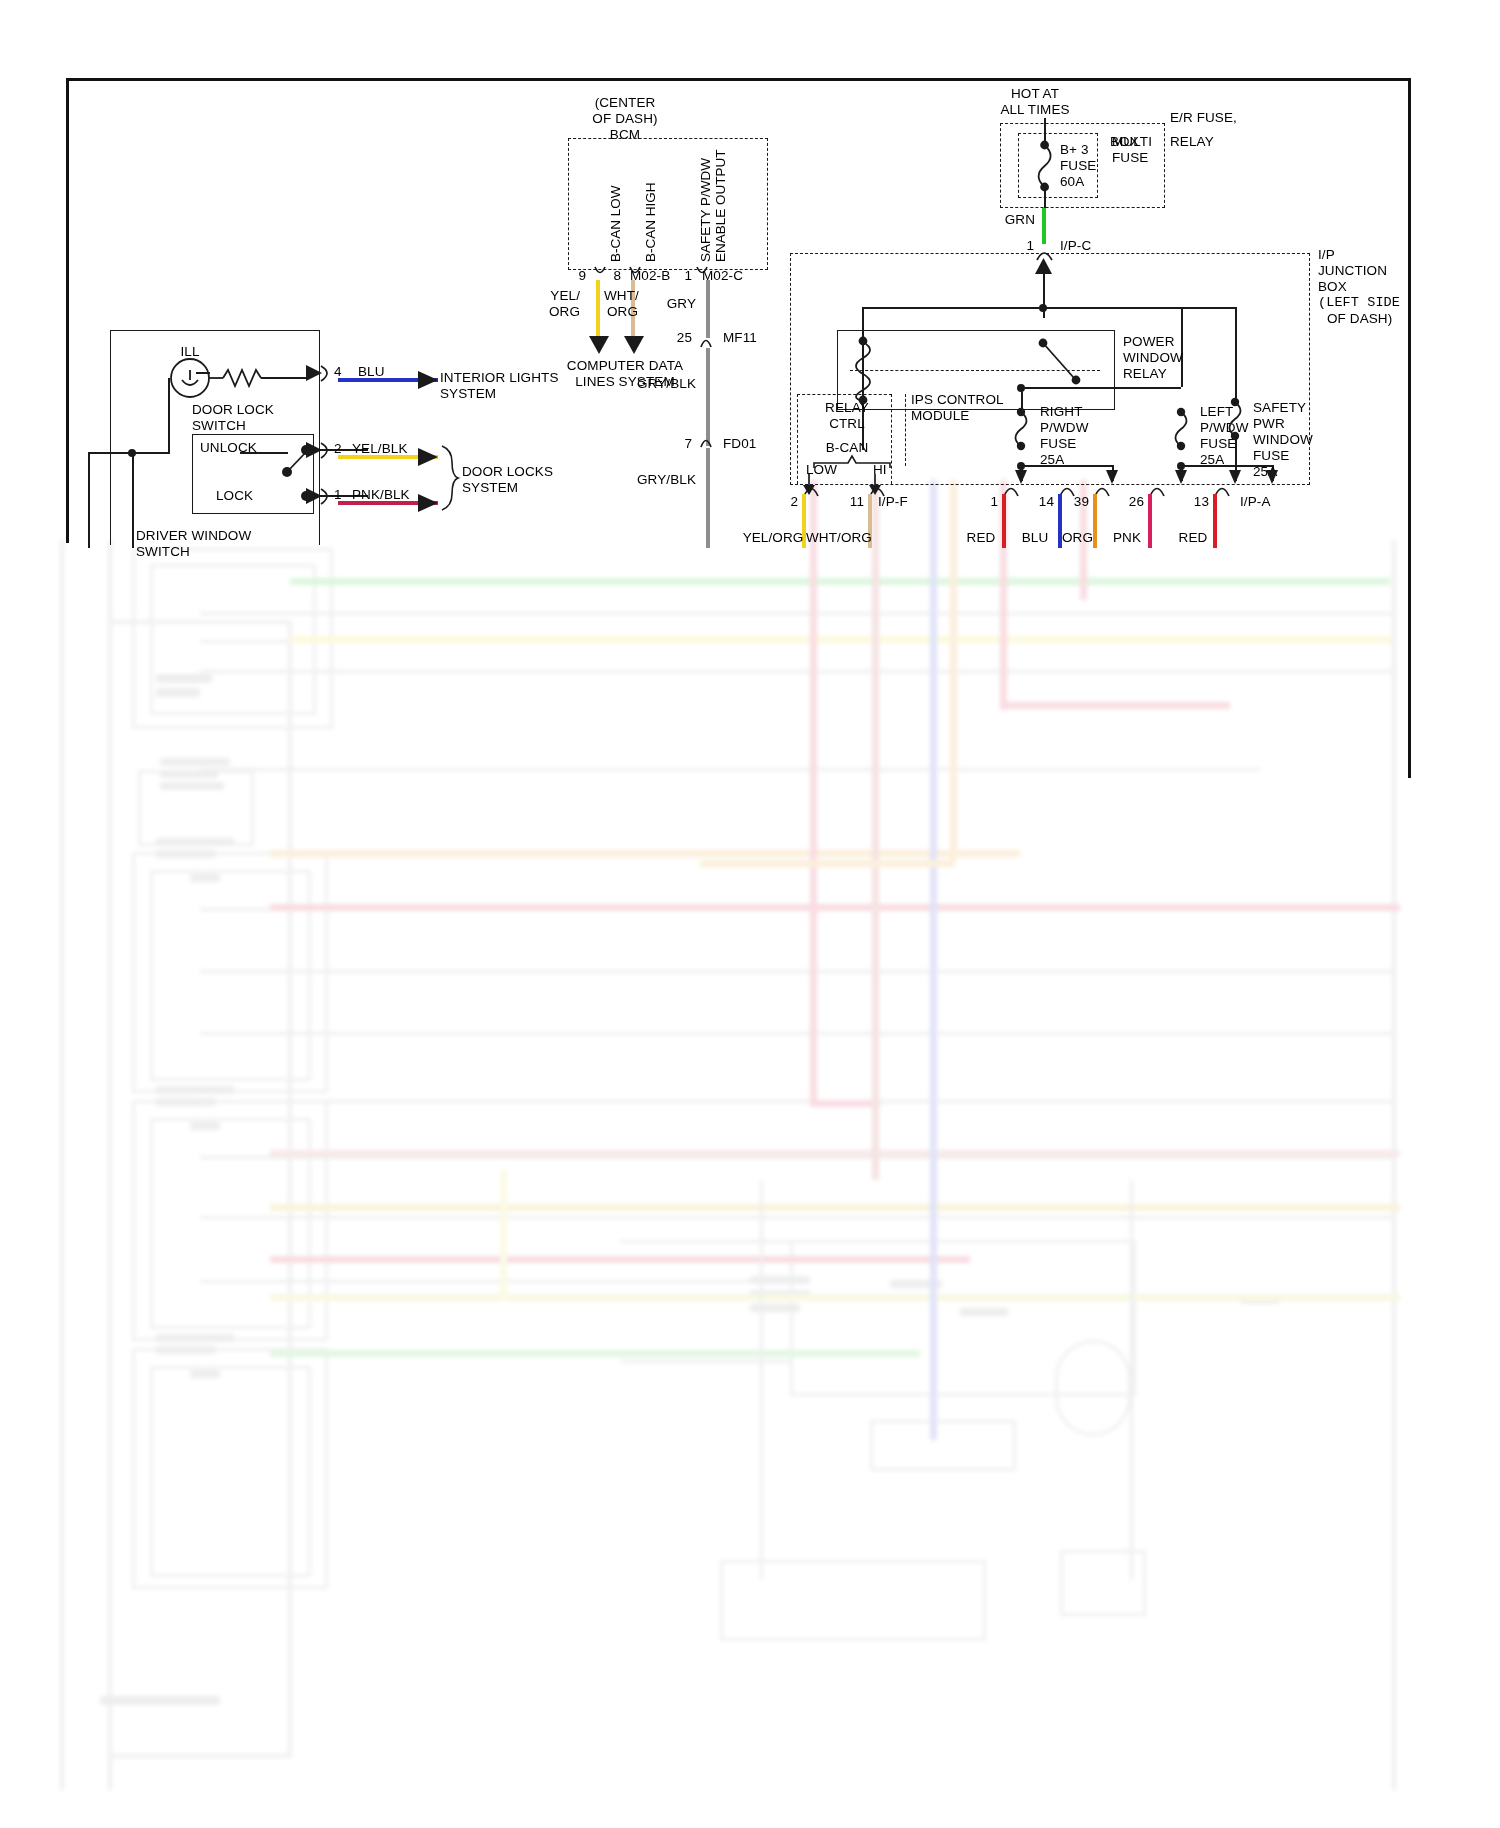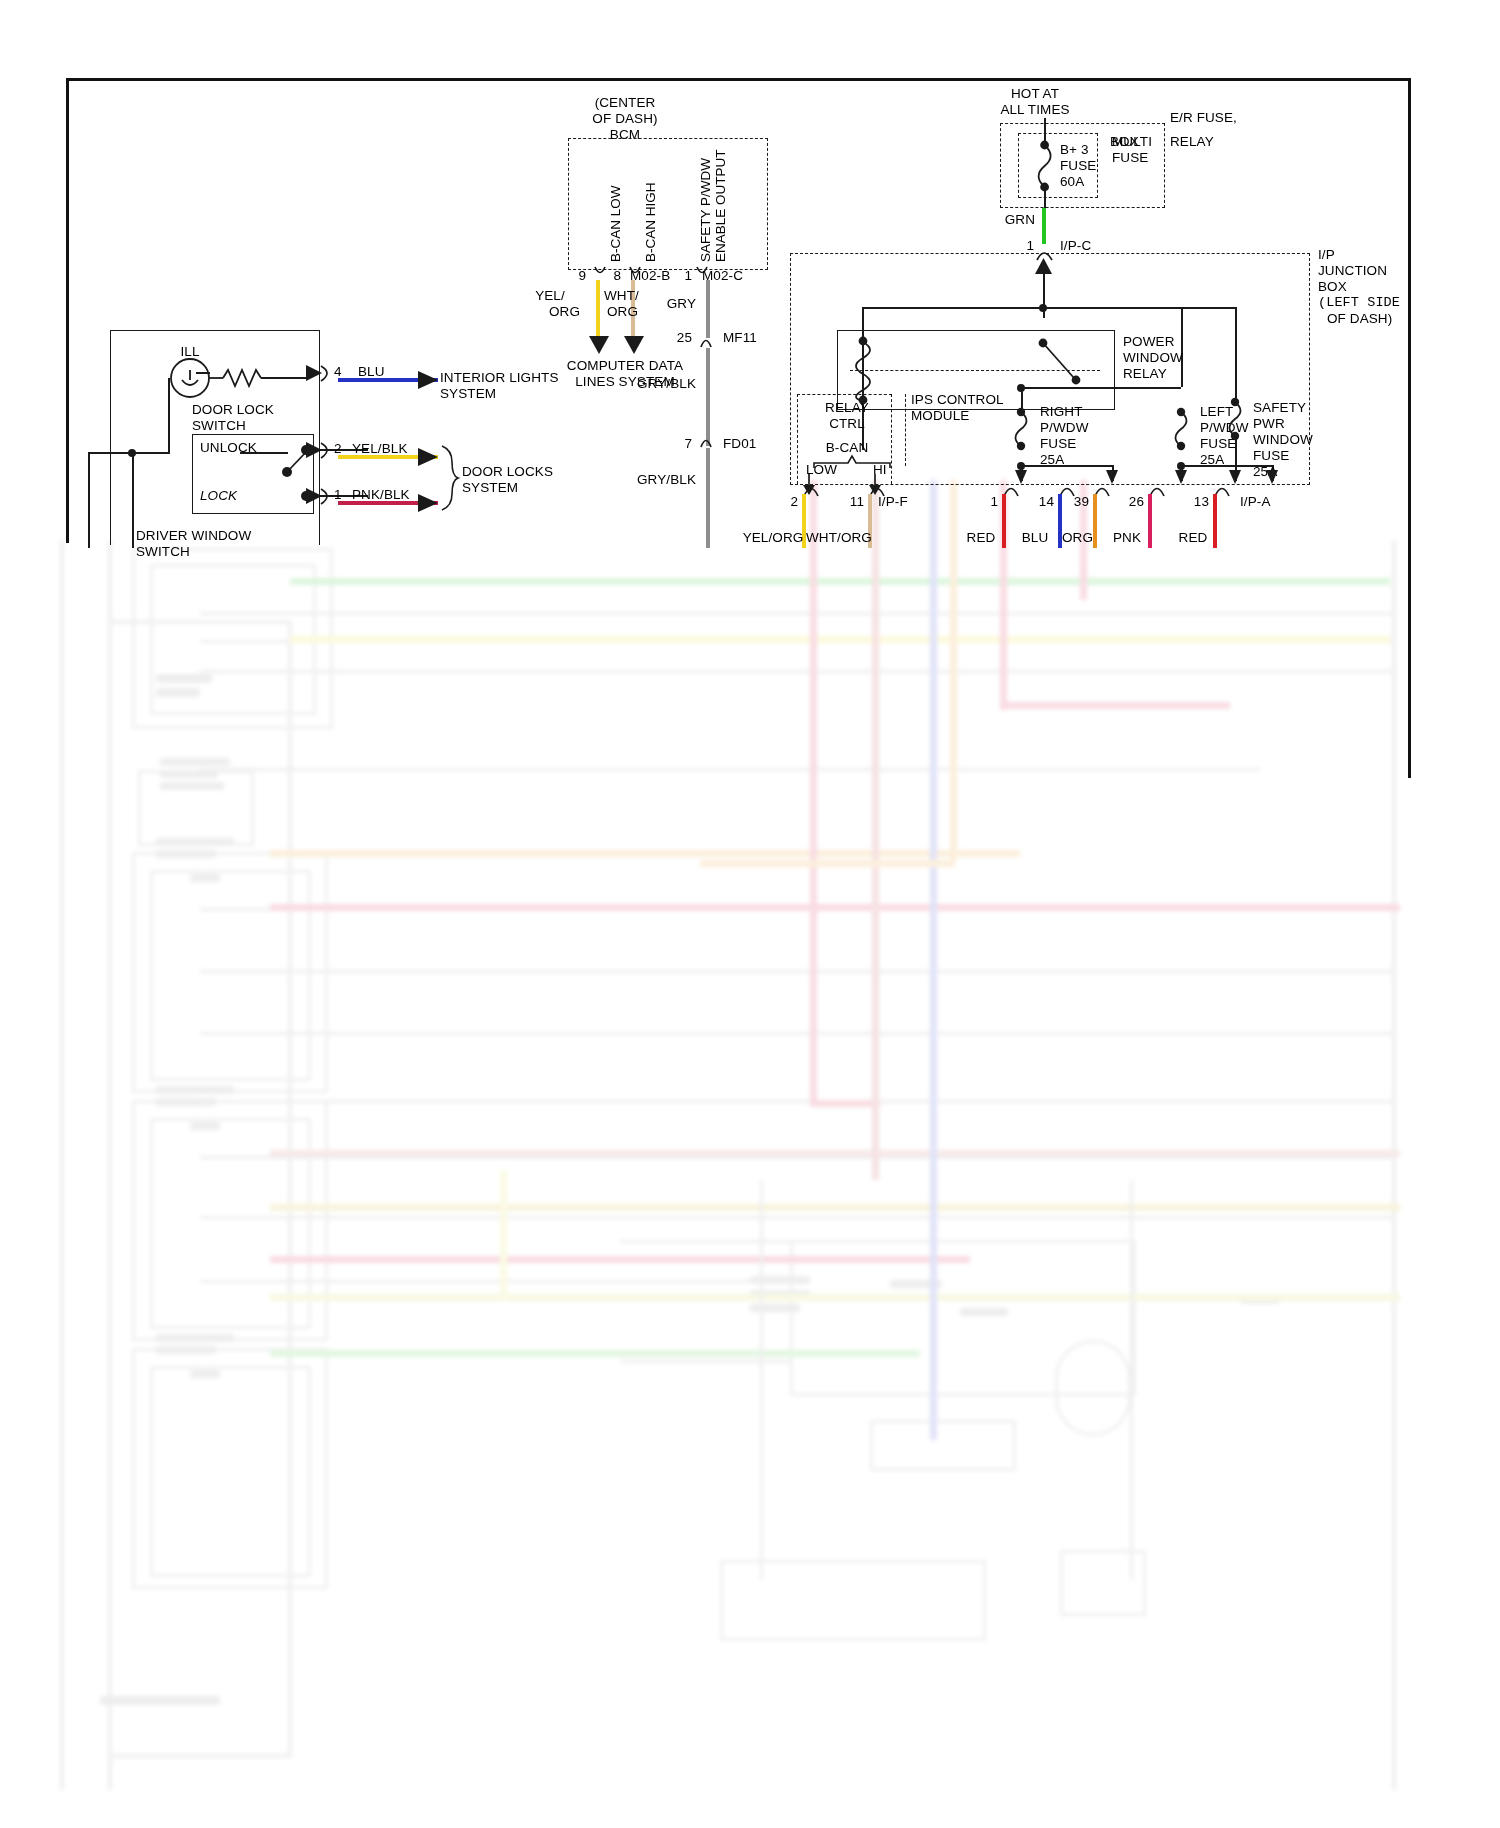--- a/index.html
+++ b/index.html
@@ -154,21 +154,21 @@
   <div class="t tr" style="left:662px;top:268px;width:30px;">1</div>
   <div class="t" style="left:702px;top:268px;">M02-C</div>
 
   <div class="wire" style="left:596px;top:280px;height:64px;background:#f2d21a;"></div>
   <div class="wire" style="left:631px;top:280px;height:64px;background:#d9bc94;"></div>
   <svg class="sv" style="left:586px;top:336px;" width="70" height="24">
     <polygon points="3,0 23,0 13,18" fill="#1a1a1a"></polygon>
     <polygon points="38,0 58,0 48,18" fill="#1a1a1a"></polygon>
   </svg>
 
-  <div class="t tr" style="left:520px;top:288px;width:60px;text-align:center;">YEL/</div>
+  <div class="t tr" style="left:520px;top:288px;width:60px;">YEL/</div>
   <div class="t tr" style="left:520px;top:304px;width:60px;">ORG</div>
   <div class="t" style="left:604px;top:288px;">WHT/</div>
   <div class="t" style="left:607px;top:304px;">ORG</div>
 
   <div class="t tc" style="left:525px;top:358px;width:200px;">COMPUTER DATA</div>
   <div class="t tc" style="left:525px;top:374px;width:200px;">LINES SYSTEM</div>
 
   <div class="wire" style="left:706px;top:280px;height:58px;background:#8d8d8d;"></div>
   <div class="t tr" style="left:640px;top:296px;width:56px;">GRY</div>
 
@@ -392,21 +392,21 @@
   <div class="dot" style="left:128px;top:449px;"></div>
   <div class="ln vln" style="left:132px;top:452px;height:96px;"></div>
   <div class="ln hln" style="left:88px;top:452px;width:46px;"></div>
   <div class="ln vln" style="left:88px;top:452px;height:96px;"></div>
 
   <div class="t" style="left:192px;top:402px;">DOOR LOCK</div>
   <div class="t" style="left:192px;top:418px;">SWITCH</div>
 
   <div class="solidbox" style="left:192px;top:434px;width:122px;height:80px;"></div>
   <div class="t" style="left:200px;top:440px;">UNLOCK</div>
-  <div class="t" style="left:200px;top:488px;font-style:italic;">LOCK</div>
+  <div class="t" style="left:216px;top:488px;">LOCK</div>
 
   <svg class="sv" style="left:272px;top:438px;" width="50" height="72">
     <circle cx="34" cy="12" r="5" fill="#1a1a1a"></circle>
     <circle cx="15" cy="34" r="5" fill="#1a1a1a"></circle>
     <line x1="15" y1="34" x2="36" y2="12" stroke="#1a1a1a" stroke-width="1.8"></line>
     <circle cx="34" cy="58" r="5" fill="#1a1a1a"></circle>
   </svg>
   <div class="ln hln" style="left:306px;top:449px;width:62px;"></div>
   <div class="ln hln" style="left:306px;top:495px;width:62px;"></div>
   <div class="ln hln" style="left:240px;top:452px;width:48px;"></div>

